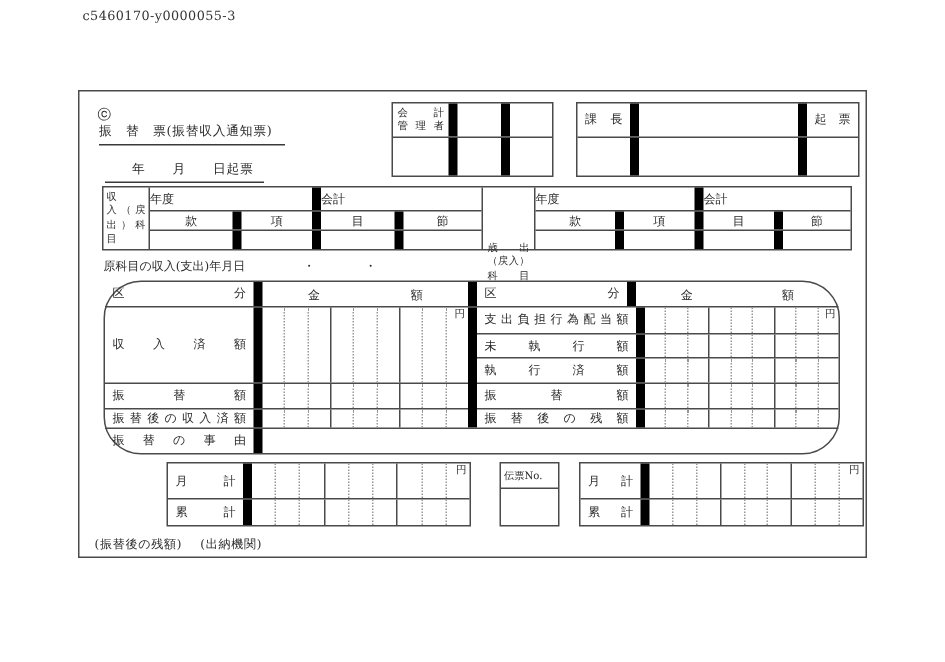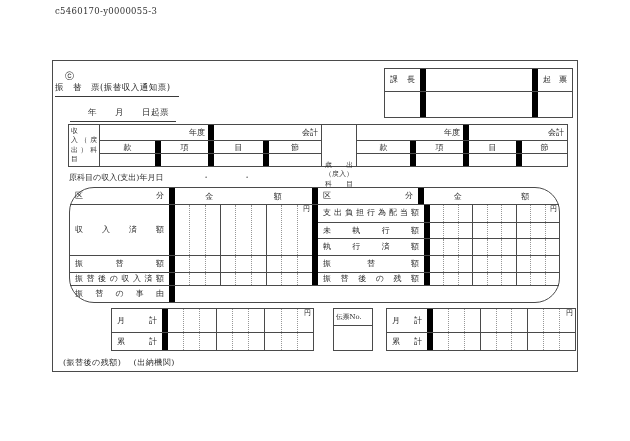--- a/index.html
+++ b/index.html
@@ -33,21 +33,21 @@
   .sb:first-child { border-left:none; }
 
   
   .lc { display:grid; align-items:center; }
   .jt {
     width:100%; box-sizing:border-box; padding:0 5px;
     text-align:justify; text-align-last:justify; white-space:pre-line;
     font-size:8px; line-height:10px;
   }
   .ct { text-align:center; font-size:8px; }
-  .rt { width:100%; box-sizing:border-box; text-align:right; padding-right:3px; font-size:8px; }
+  .rt { width:100%; box-sizing:border-box; padding-right:3px; font-size:8px; }
 
   
   .amtwrap { position:relative; flex:1; display:flex; }
   .amt { display:flex; flex:1; }
   .grp { flex:1; display:flex; box-sizing:border-box; }
   .grp + .grp { border-left:1px solid #4a4a4a; }
   .sub { flex:1; box-sizing:border-box; }
   .sub + .sub { border-left:1px dotted #979797; }
   .yen { position:absolute; top:1px; right:2px; font-size:7px; line-height:1; }
 
@@ -64,23 +64,38 @@
 </head>
 <body>
 
 <div class="page">
 
   <div class="abs code" style="left:55px;top:6px;">c5460170-y0000055-3</div>
 
   <div id="form">
 
     <div class="abs" style="left:12px;top:9px;font-size:9px;">ⓒ</div>
-    <div class="abs underline title" style="left:2px;top:21px;width:124px;">振　替　票(振替収入通知票)</div>
+    <div class="abs underline title" style="left:13px;top:21px;width:124px;">振　替　票(振替収入通知票)</div>
     <div class="abs underline title" style="left:17px;top:46px;width:106px;padding-left:18px;box-sizing:border-box;">年　　月　　日起票</div>
 
+    <div class="tbl" style="left:208px;top:7px;width:108px;height:50px;">
+      <div class="r" style="height:22px;">
+        <div class="lc" style="width:37px;">
+          <div class="jt small-jt">会　計
+管理者</div>
+        </div>
+        <div style="width:35px;"></div>
+        <div style="flex:1;"></div>
+      </div>
+      <div class="r" style="flex:1;">
+        <div style="width:37px;"></div>
+        <div style="width:35px;"></div>
+        <div style="flex:1;"></div>
+      </div>
+    </div>
 
     <div class="tbl" style="left:331px;top:7px;width:189px;height:50px;">
       <div class="r" style="height:22px;">
         <div class="lc" style="width:35px;">
           <div class="jt">課長</div>
         </div>
         <div style="width:112px;"></div>
         <div class="lc" style="flex:1;">
           <div class="jt">起票</div>
         </div>

